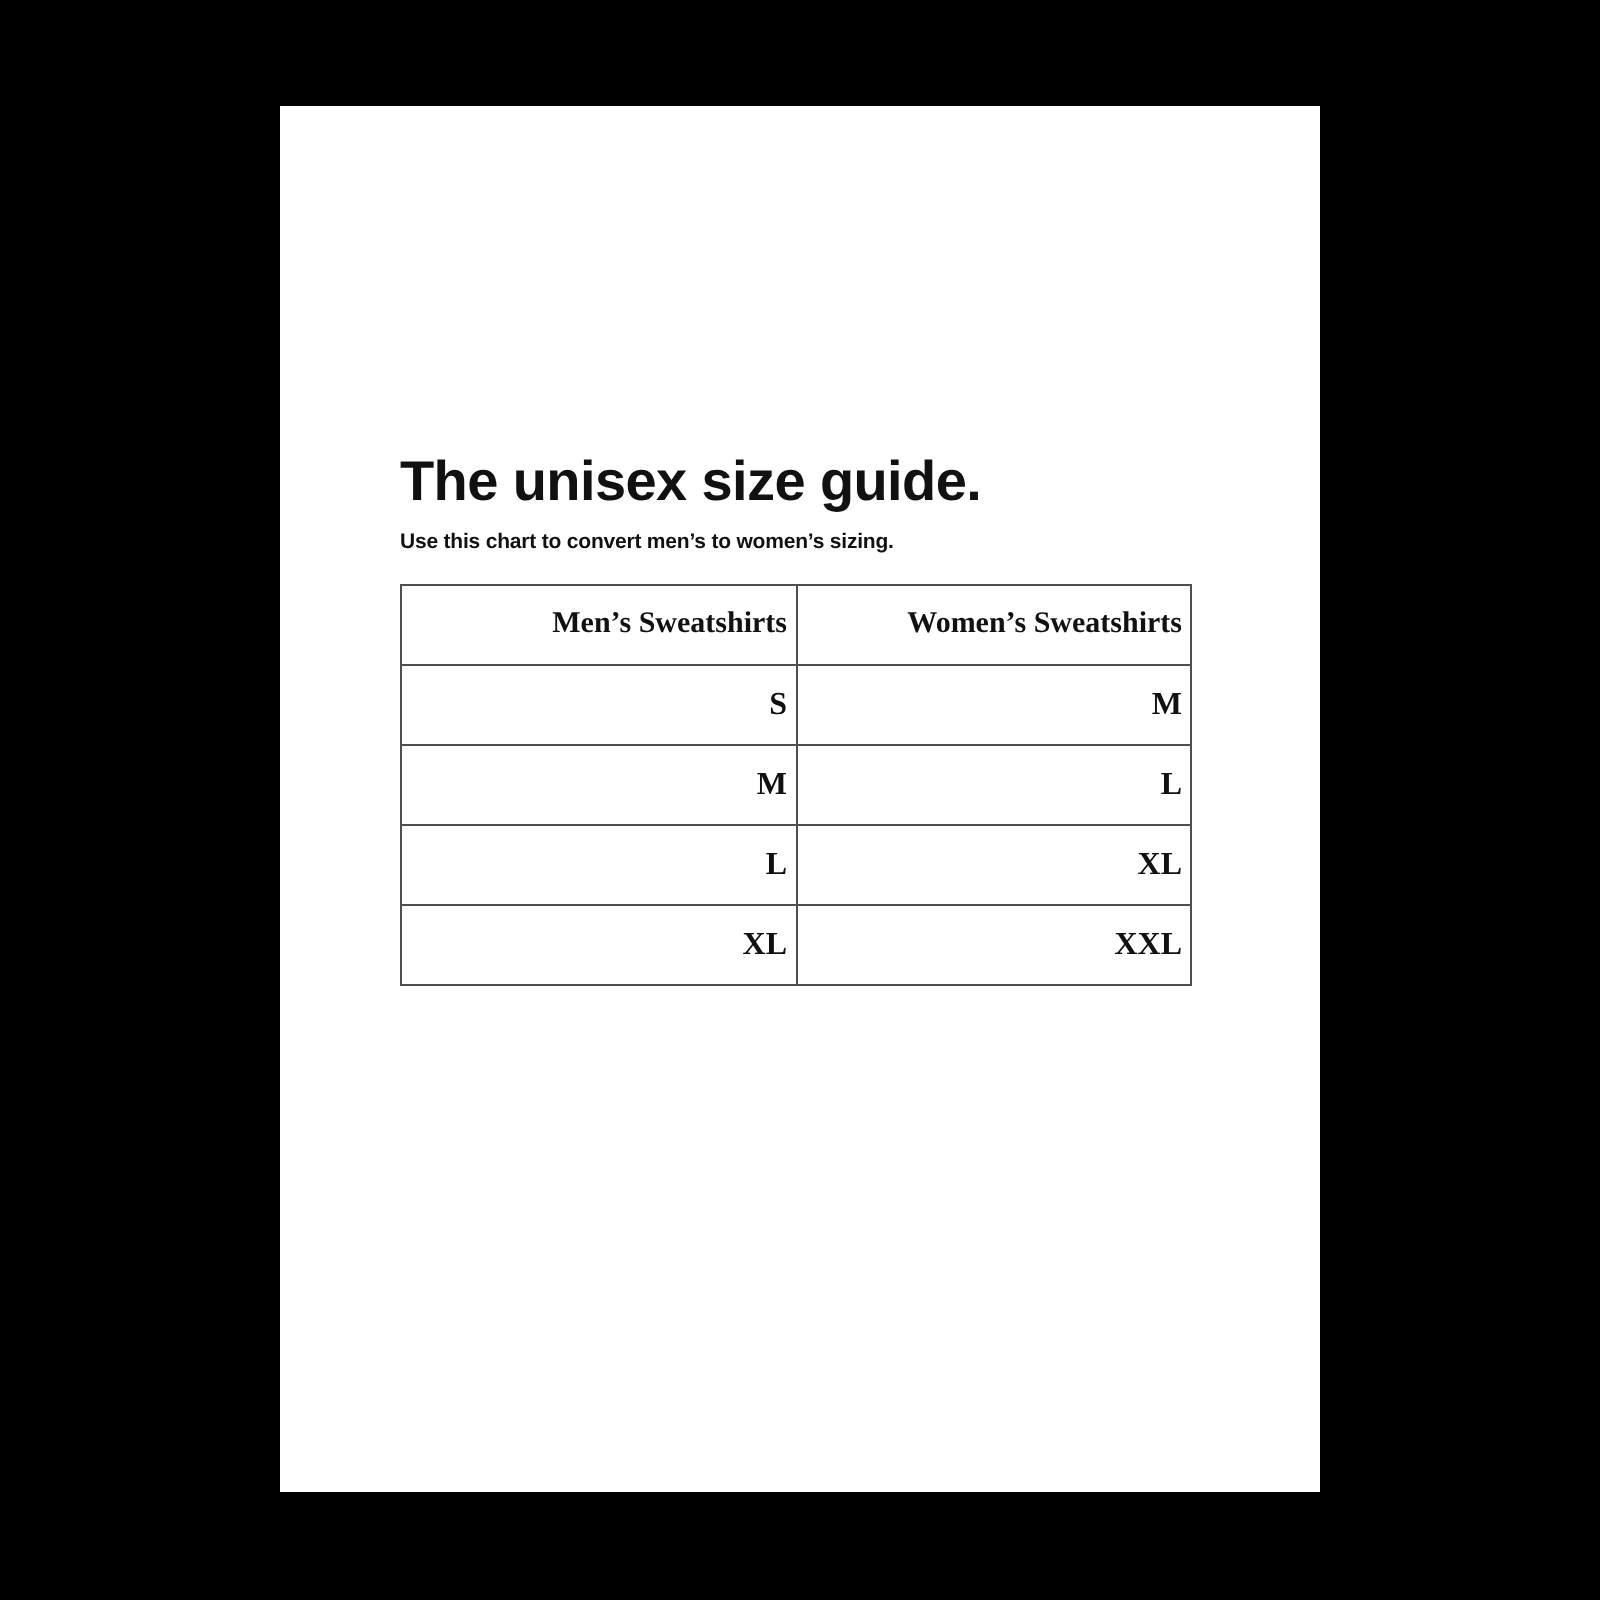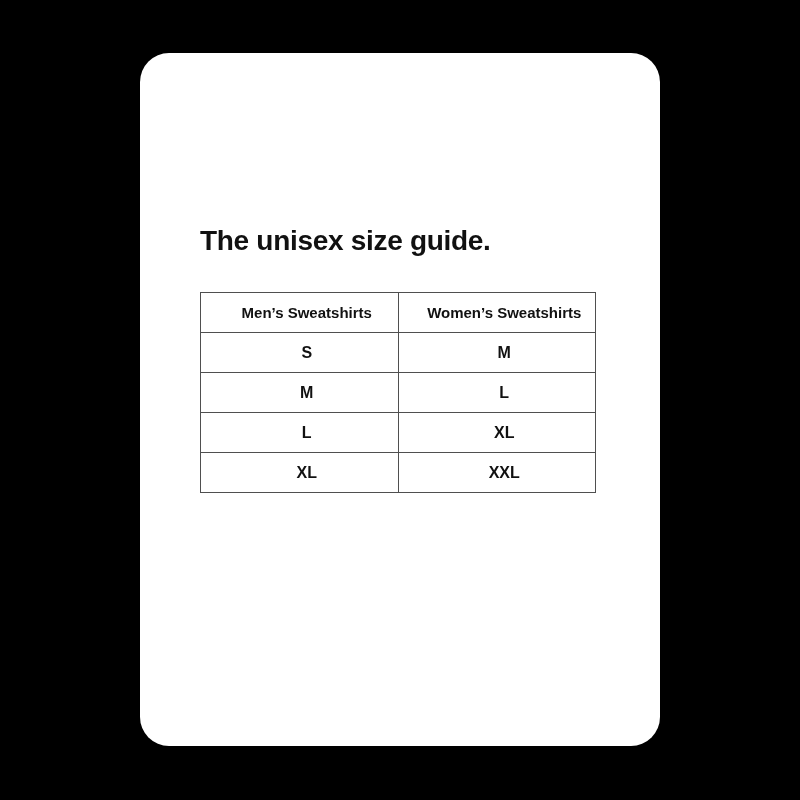--- a/index.html
+++ b/index.html
@@ -14,21 +14,20 @@
     font-family: "Liberation Sans", sans-serif;
     overflow: hidden;
   }
   .page {
     position: absolute;
     left: 140px;
     top: 53px;
     width: 520px;
     height: 693px;
     background: var(--page-color, #ffffff);
-    border-radius: 29px;
   }
   .doc-title {
     position: absolute;
     left: 60px;
     top: 171px;
     margin: 0;
     font-size: 28px;
     line-height: 33px;
     font-weight: 700;
     letter-spacing: -0.3px;
@@ -53,42 +52,44 @@
     top: 239px;
     width: 396px;
     border-collapse: collapse;
     table-layout: fixed;
   }
   .size-table th,
   .size-table td {
     border: 1px solid var(--border-color, #4f4f4f);
     height: 39px;
     padding: 0 4px 0 19px;
-    text-align: center;
+    text-align: right;
     vertical-align: middle;
     color: var(--text-color, #111111);
     width: 50%;
     white-space: nowrap;
+    font-family: Liberation Serif, serif;
   }
   .size-table th {
     font-size: 15px;
     font-weight: 700;
   }
   .size-table td {
     font-size: 16px;
     font-weight: 700;
   }
 </style>
 </head>
 <body style="--bg-color: #000000; --page-color: #ffffff; --text-color: #111111; --border-color: #4f4f4f;">
 
 <div class="page">
 
   <h1 class="doc-title">The unisex size guide.</h1>
 
+  <p class="doc-subtitle">Use this chart to convert men’s to women’s sizing.</p>
 
   <table class="size-table">
     <thead>
       <tr>
         <th>Men’s Sweatshirts</th>
         <th>Women’s Sweatshirts</th>
       </tr>
     </thead>
     <tbody>
       <tr>

